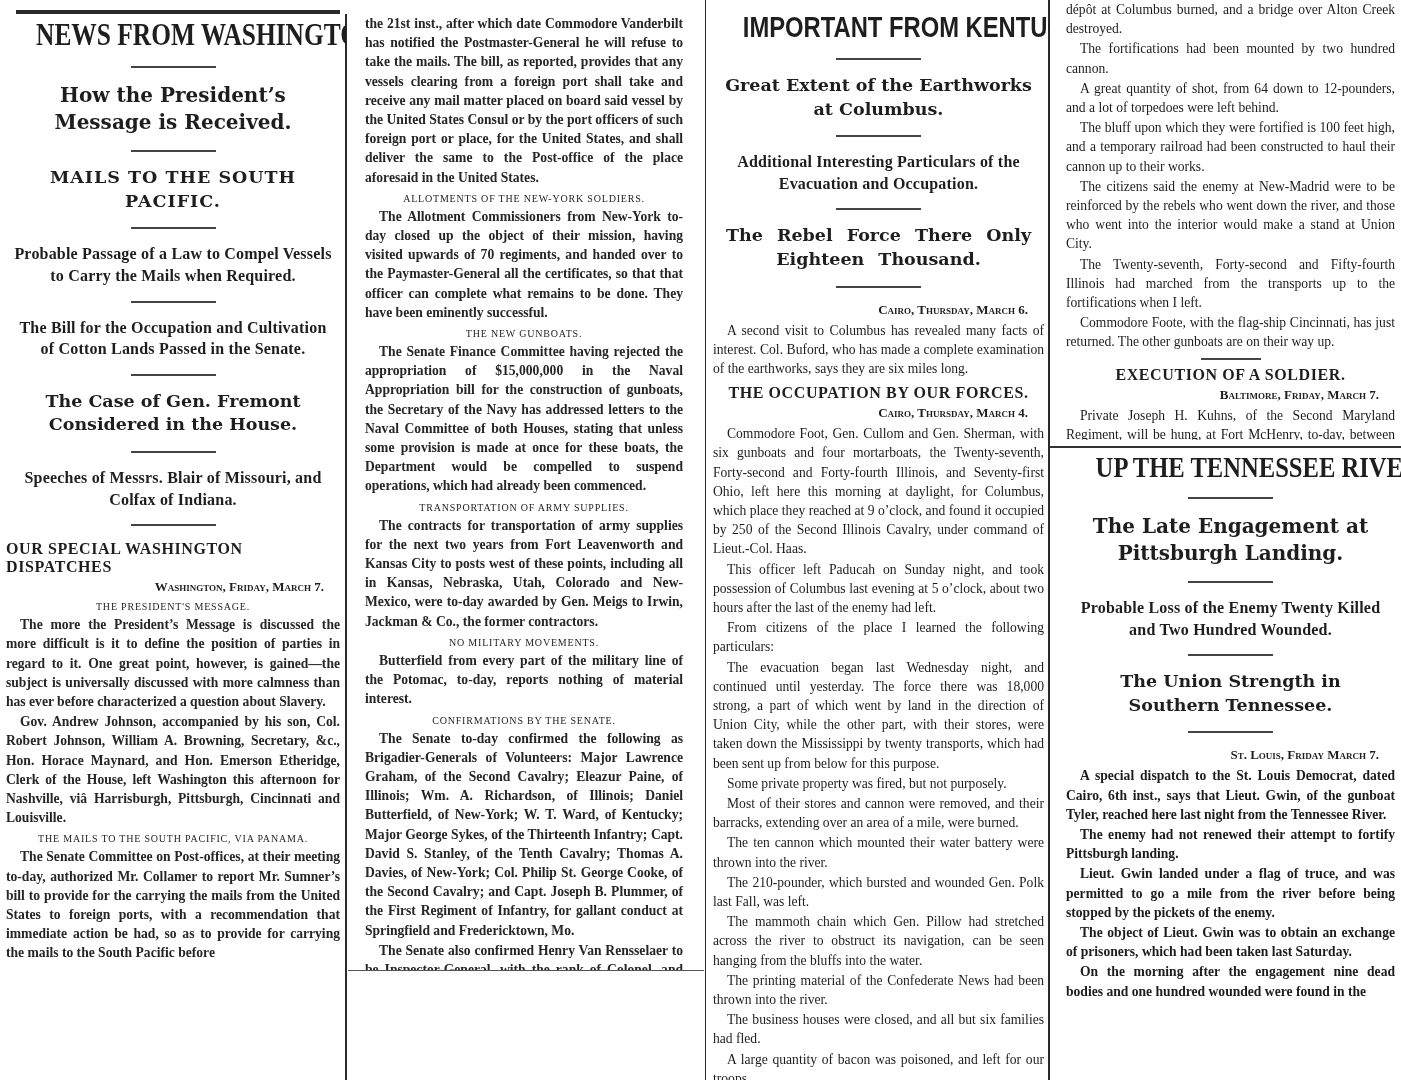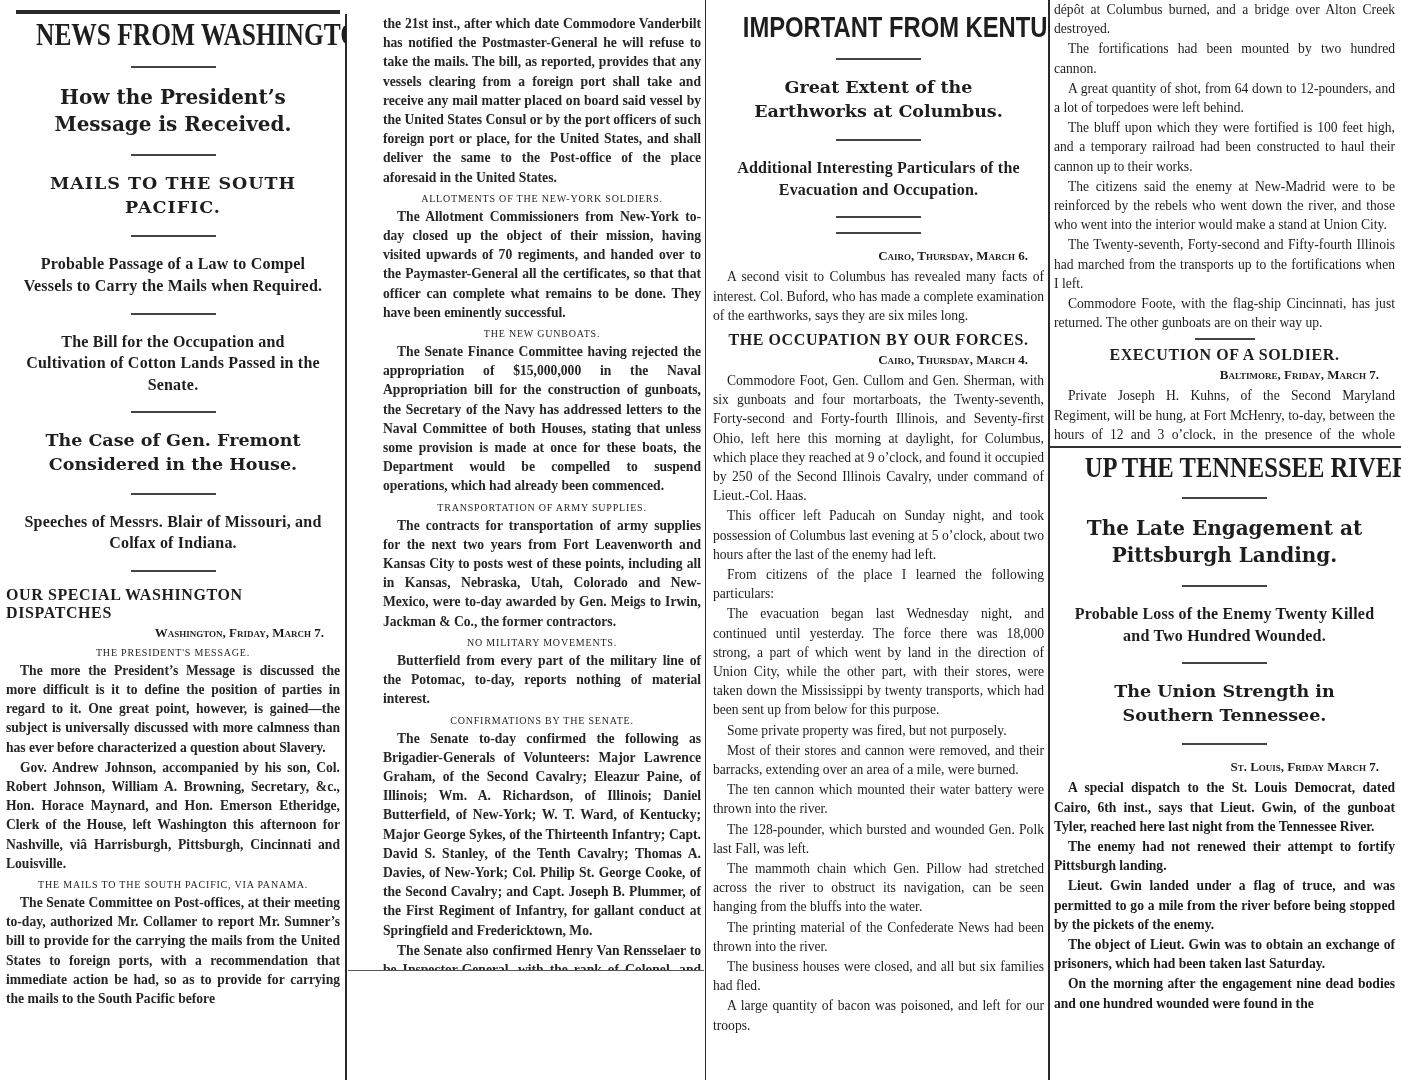--- a/index.html
+++ b/index.html
@@ -6,41 +6,41 @@
   body {
     width: 1401px; height: 1080px; overflow: hidden; position: relative;
     font-family: "DejaVu Serif", "Liberation Serif", serif;
     color: #1e1e1e;
   }
   .col {
     position: absolute; top: 0; box-sizing: border-box;
     padding: 0 6px; overflow: hidden;
   }
   .col1 { left: 0; width: 346px; height: 1080px; }
-  .col2 { left: 347px; width: 360px; height: 970px; padding-left: 36px; }
+  .col2 { left: 329px; width: 360px; height: 970px; padding-left: 36px; }
   .col3 { left: 707px; width: 343px; height: 1080px; }
-  .col4 { left: 1050px; width: 351px; height: 1080px; padding-left: 4px; }
+  .col4 { left: 1050px; width: 351px; height: 1080px; padding-left: 16px; }
 
   .vrule { position: absolute; background: #2a2a2a; width: 2px; }
   .hrule { position: absolute; background: #555; height: 1px; }
 
   .masthead-rule { height: 4px; background: #2a2a2a; margin: 10px 0 4px 10px; }
 
   h1.big {
     font-family: "Liberation Serif", "DejaVu Serif", serif;
     font-weight: bold; text-align: center; margin: 4px 0 0 0;
     letter-spacing: 0px; line-height: 1.1;
   }
   .col1 h1.big { font-size: 31px; transform: scaleX(0.82); transform-origin: center; white-space: nowrap; }
   .col3 h1.big { font-family: "Liberation Sans", "DejaVu Sans", sans-serif; font-size: 29px; transform: scaleX(0.82); white-space: nowrap; margin-top: 12px; }
   .col4 h1.big { font-size: 30px; transform: scaleX(0.82); white-space: nowrap; margin-top: 10px; }
 
   .deck {
     font-family: "DejaVu Serif", "Liberation Serif", serif;
-    font-weight: bold; text-align: center; margin: 16px; line-height: 1.35;
+    font-weight: bold; text-align: center; margin: 8px; line-height: 1.35;
   }
   .deck.lg { font-size: 20px; }
   .deck.md { font-size: 17.5px; }
   .deck.cond { font-family: "Liberation Serif", serif; font-size: 16px; letter-spacing: 0.2px; }
   .sep { width: 85px; height: 2px; background: #444; margin: 14px auto 14px auto; }
   .sep.small { width: 60px; margin: 6px auto 6px auto; }
 
   .subhead {
     font-family: "Liberation Serif", serif; font-weight: normal;
     font-size: 10px; letter-spacing: 0.8px; text-align: center; margin: 6px 0 3px 0;
@@ -112,33 +112,34 @@
 
 </div>
 
 <div class="col col3">
   <h1 class="big">IMPORTANT FROM KENTUCKY.</h1>
   <div class="sep"></div>
   <p class="deck md">Great Extent of the Earthworks at Columbus.</p>
   <div class="sep"></div>
   <p class="deck cond">Additional Interesting Particulars of the Evacuation and Occupation.</p>
   <div class="sep"></div>
+  <p class="deck md" style="word-spacing:8px;">The Rebel Force There Only Eighteen Thousand.</p>
   <div class="sep"></div>
   <div class="dateline sc">Cairo, Thursday, March 6.</div>
   <p class="body">A second visit to Columbus has revealed many facts of interest. Col. Buford, who has made a complete examination of the earthworks, says they are six miles long.</p>
   <div class="subhead large">THE OCCUPATION BY OUR FORCES.</div>
   <div class="dateline sc">Cairo, Thursday, March 4.</div>
   <p class="body">Commodore Foot, Gen. Cullom and Gen. Sherman, with six gunboats and four mortarboats, the Twenty-seventh, Forty-second and Forty-fourth Illinois, and Seventy-first Ohio, left here this morning at daylight, for Columbus, which place they reached at 9 o’clock, and found it occupied by 250 of the Second Illinois Cavalry, under command of Lieut.-Col. Haas.</p>
   <p class="body">This officer left Paducah on Sunday night, and took possession of Columbus last evening at 5 o’clock, about two hours after the last of the enemy had left.</p>
   <p class="body">From citizens of the place I learned the following particulars:</p>
   <p class="body">The evacuation began last Wednesday night, and continued until yesterday. The force there was 18,000 strong, a part of which went by land in the direction of Union City, while the other part, with their stores, were taken down the Mississippi by twenty transports, which had been sent up from below for this purpose.</p>
   <p class="body">Some private property was fired, but not purposely.</p>
   <p class="body">Most of their stores and cannon were removed, and their barracks, extending over an area of a mile, were burned.</p>
   <p class="body">The ten cannon which mounted their water battery were thrown into the river.</p>
-  <p class="body">The 128-pounder, which bursted and wounded Gen. Polk last Fall, was left.</p>
+  <p class="body">The 210-pounder, which bursted and wounded Gen. Polk last Fall, was left.</p>
   <p class="body">The mammoth chain which Gen. Pillow had stretched across the river to obstruct its navigation, can be seen hanging from the bluffs into the water.</p>
   <p class="body">The printing material of the Confederate News had been thrown into the river.</p>
   <p class="body">The business houses were closed, and all but six families had fled.</p>
   <p class="body">A large quantity of bacon was poisoned, and left for our troops.</p>
 
 </div>
 
 <div class="col col4">
   <div style="height:440px; overflow:hidden;">
     <p class="body" style="text-indent:0;">dépôt at Columbus burned, and a bridge over Alton Creek destroyed.</p>

